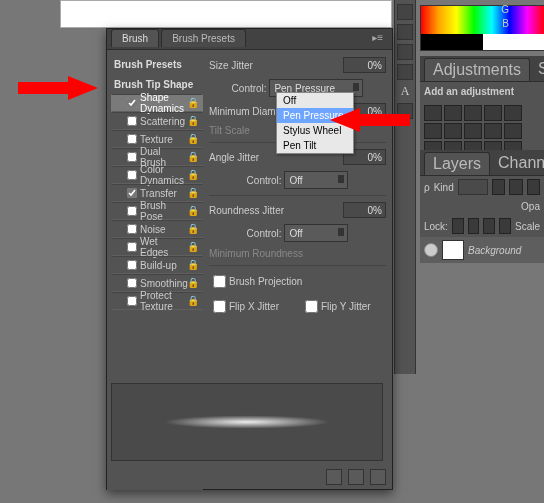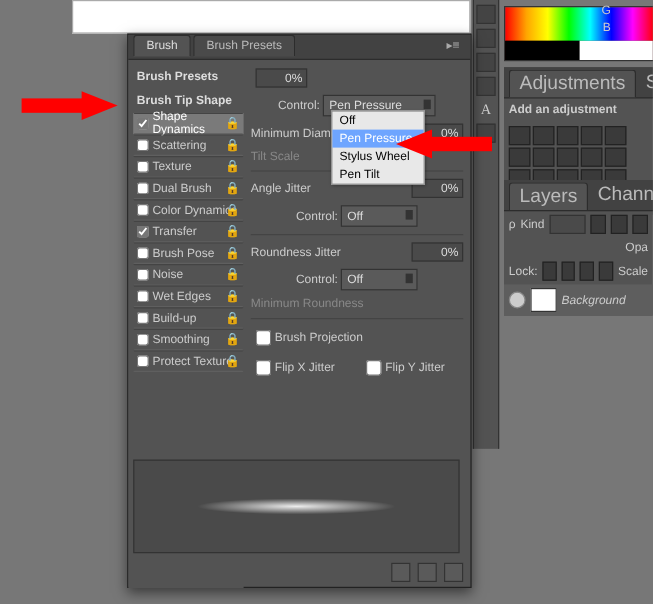--- a/index.html
+++ b/index.html
@@ -4,21 +4,21 @@
 <style>
   html,body{margin:0;padding:0;background:#777;font-family:Arial,Helvetica,sans-serif;font-size:10px;color:#ccc;overflow:hidden}
   .stage{position:relative;width:544px;height:503px}
   .panel{position:absolute;left:106px;top:28px;width:285px;height:460px;background:#535353;border:1px solid #222;box-shadow:0 4px 10px rgba(0,0,0,.5);z-index:2}
   .tabs{display:flex;background:#424242;border-bottom:1px solid #2c2c2c;height:20px;align-items:flex-start;padding-left:4px}
   .tab{padding:3px 10px;color:#bbb;font-size:10px;border:1px solid #2c2c2c;border-bottom:none;margin-right:2px;background:#4a4a4a;border-radius:3px 3px 0 0}
   .tab.active{background:#535353;color:#ddd}
   .flyout{margin-left:auto;margin-right:6px;color:#aaa;padding:3px}
   .body{display:flex;height:calc(100% - 20px)}
   .side{width:92px;background:#535353;padding:4px 0 0 4px}
-  .sideItem{display:flex;align-items:center;padding:1px 2px;border:1px solid transparent;position:relative;height:14px}
+  .sideItem{display:flex;align-items:center;padding:1px 15px;border:1px solid transparent;position:relative;height:14px}
   .sideItem.title{font-weight:bold;color:#ddd;padding:2px 2px}
   .sideItem.row{border-top:1px solid #444;border-bottom:1px solid #5f5f5f}
   .sideItem.sel{background:#7a7a7a;color:#fff}
   .sideItem input[type=checkbox]{width:10px;height:10px;margin:0 3px 0 0}
   .lock{position:absolute;right:2px;top:2px;color:#888}
   .main{flex:1;padding:4px 6px 0 6px;position:relative}
   .rowline{display:flex;align-items:center;padding:3px 0}
   .rowline .lab{flex:1;color:#ccc}
   .pct{width:38px;height:14px;background:#4a4a4a;border:1px solid #333;color:#ddd;display:flex;align-items:center;justify-content:flex-end;padding-right:3px;margin-left:4px}
   .selbox{width:84px;height:16px;background:#5a5a5a;border:1px solid #333;color:#ddd;display:flex;align-items:center;padding:0 4px;position:relative}
@@ -135,20 +135,21 @@
             <span class="lock">🔒</span>
           </div>
       <div class="sideItem row">
             <input type="checkbox" style="">
             <span>Protect Texture</span>
             <span class="lock">🔒</span>
           </div>
     </div>
     <div class="main">
       <div class="rowline">
+            <span class="lab">Size Jitter</span>
             <span class="pct">0%</span>
           </div>
       <div class="rowline" style="justify-content:center"><span>Control:</span>&nbsp;<div class="selbox">Pen Pressure</div></div>
       <div class="rowline">
             <span class="lab">Minimum Diameter</span>
             <span class="pct">0%</span>
           </div>
       <div class="rowline">
             <span class="lab" style="color:#888">Tilt Scale</span>
           </div>

